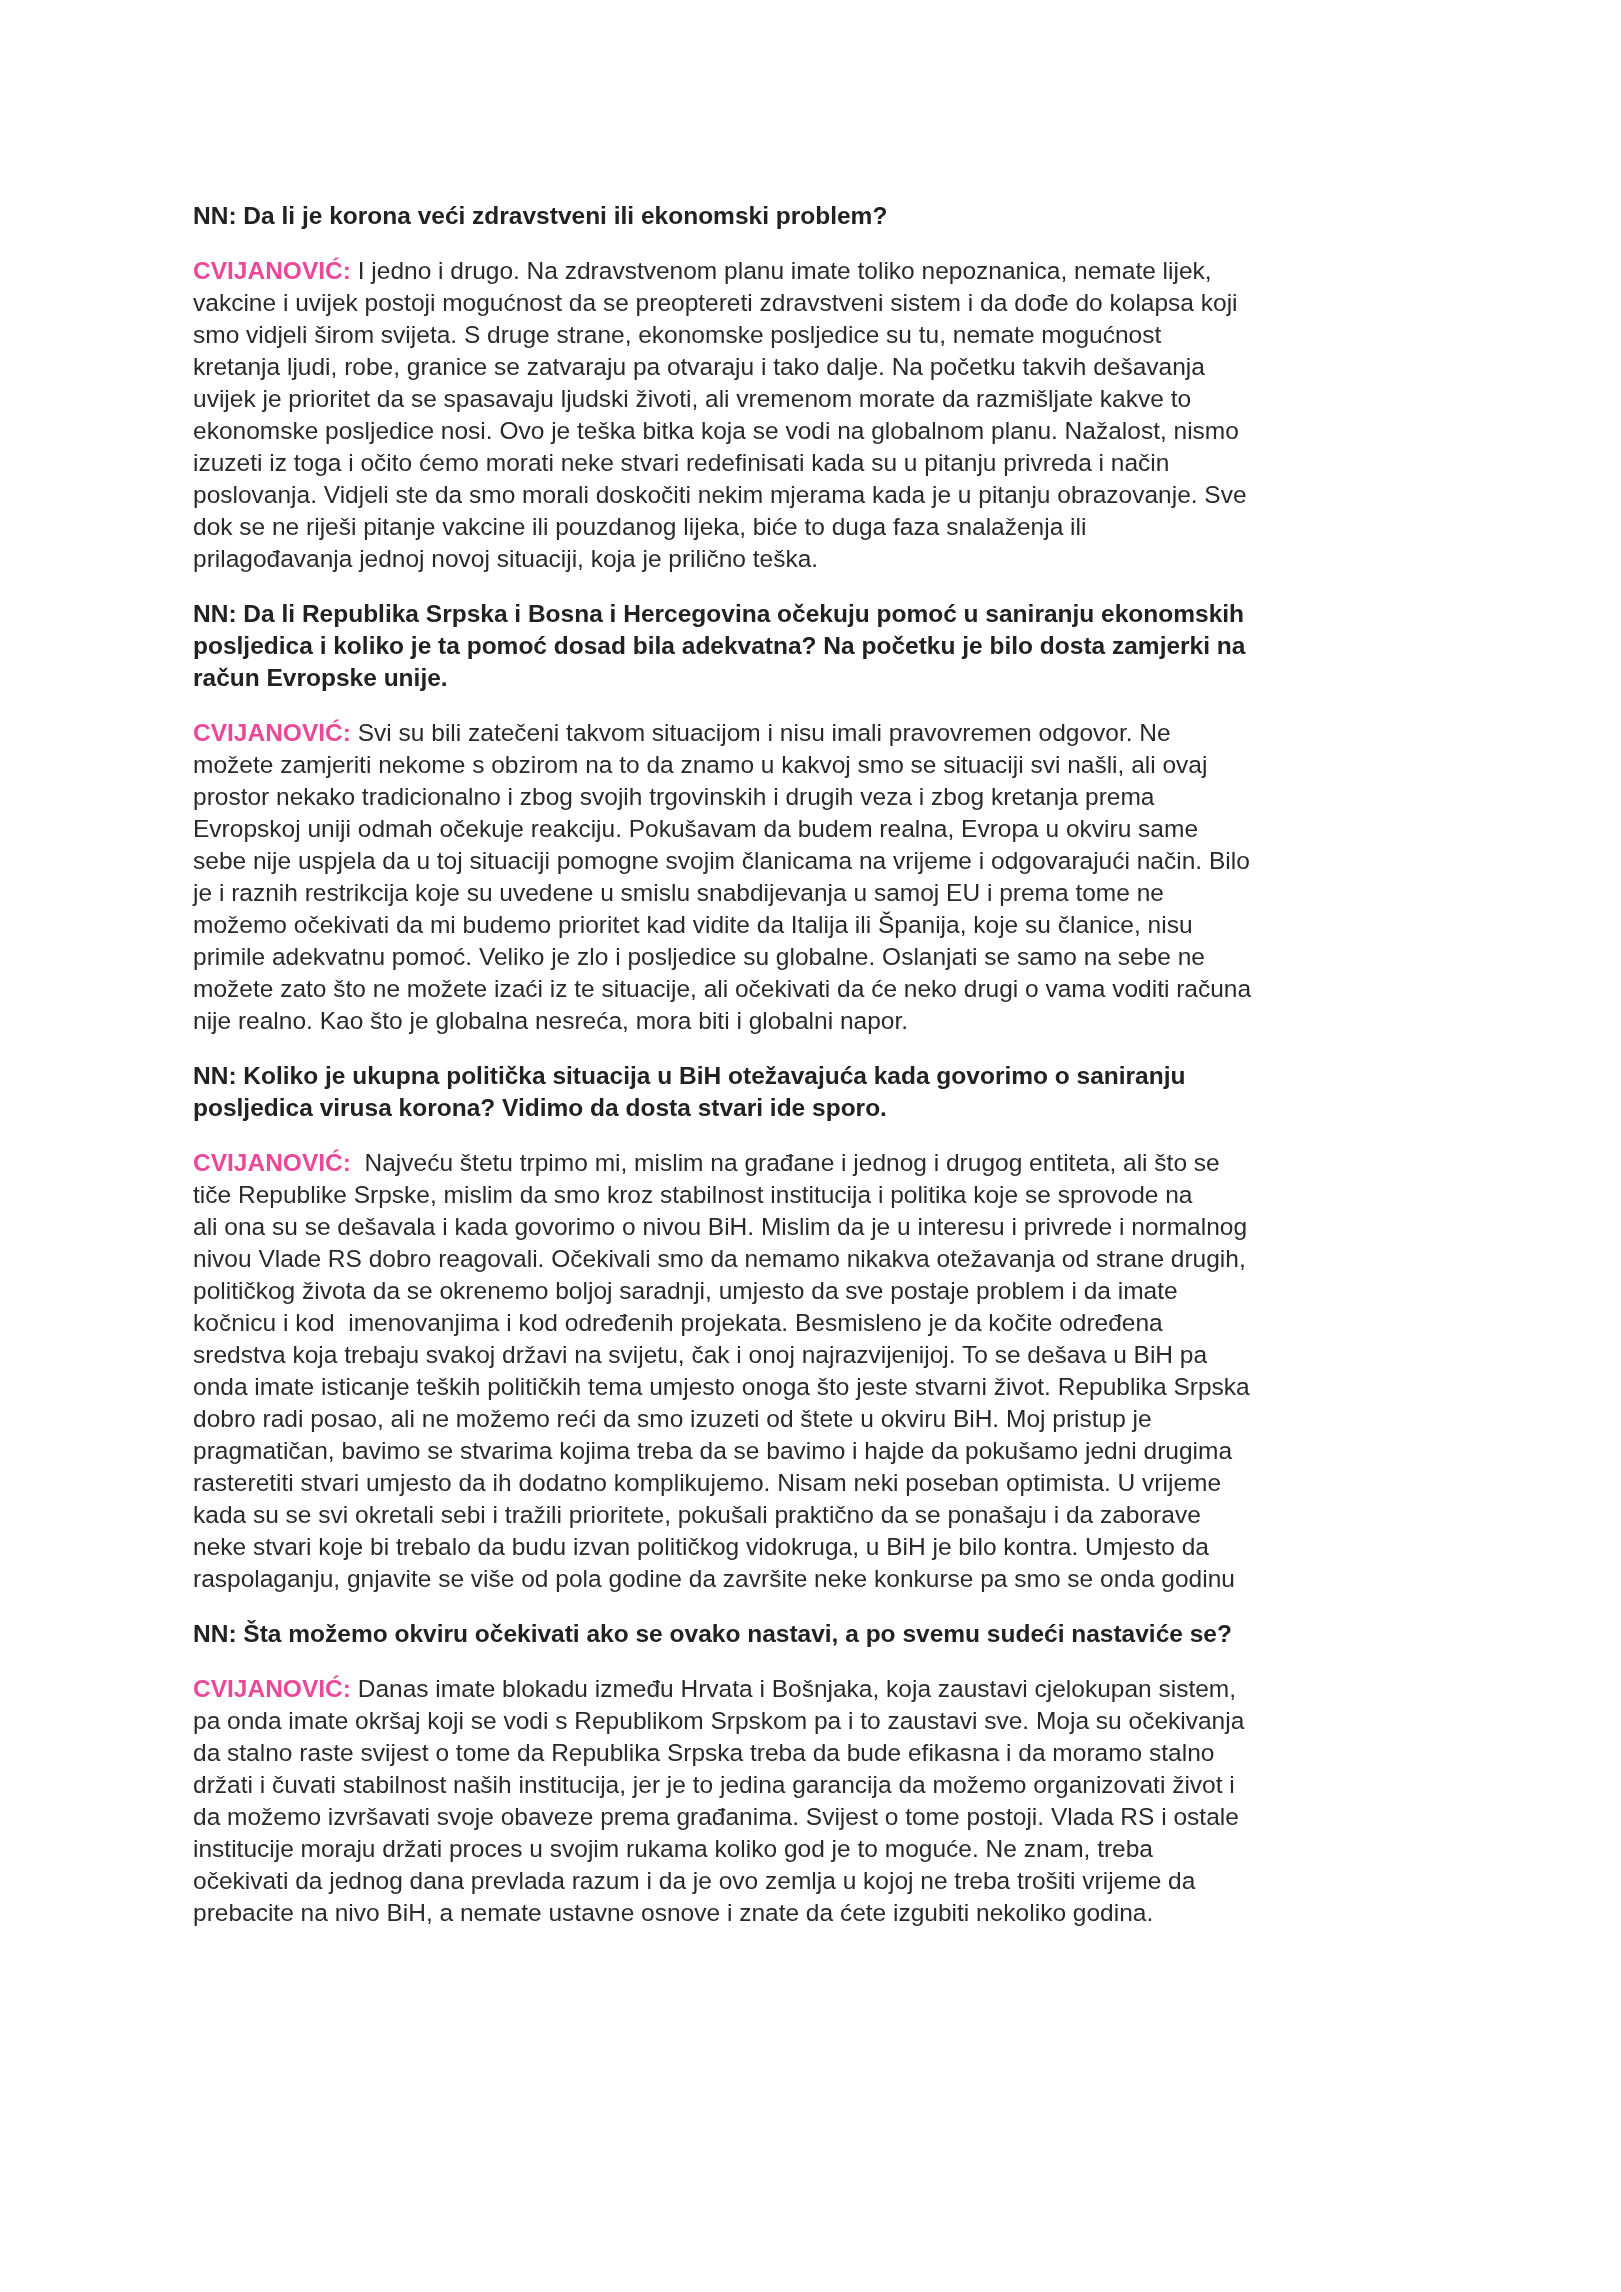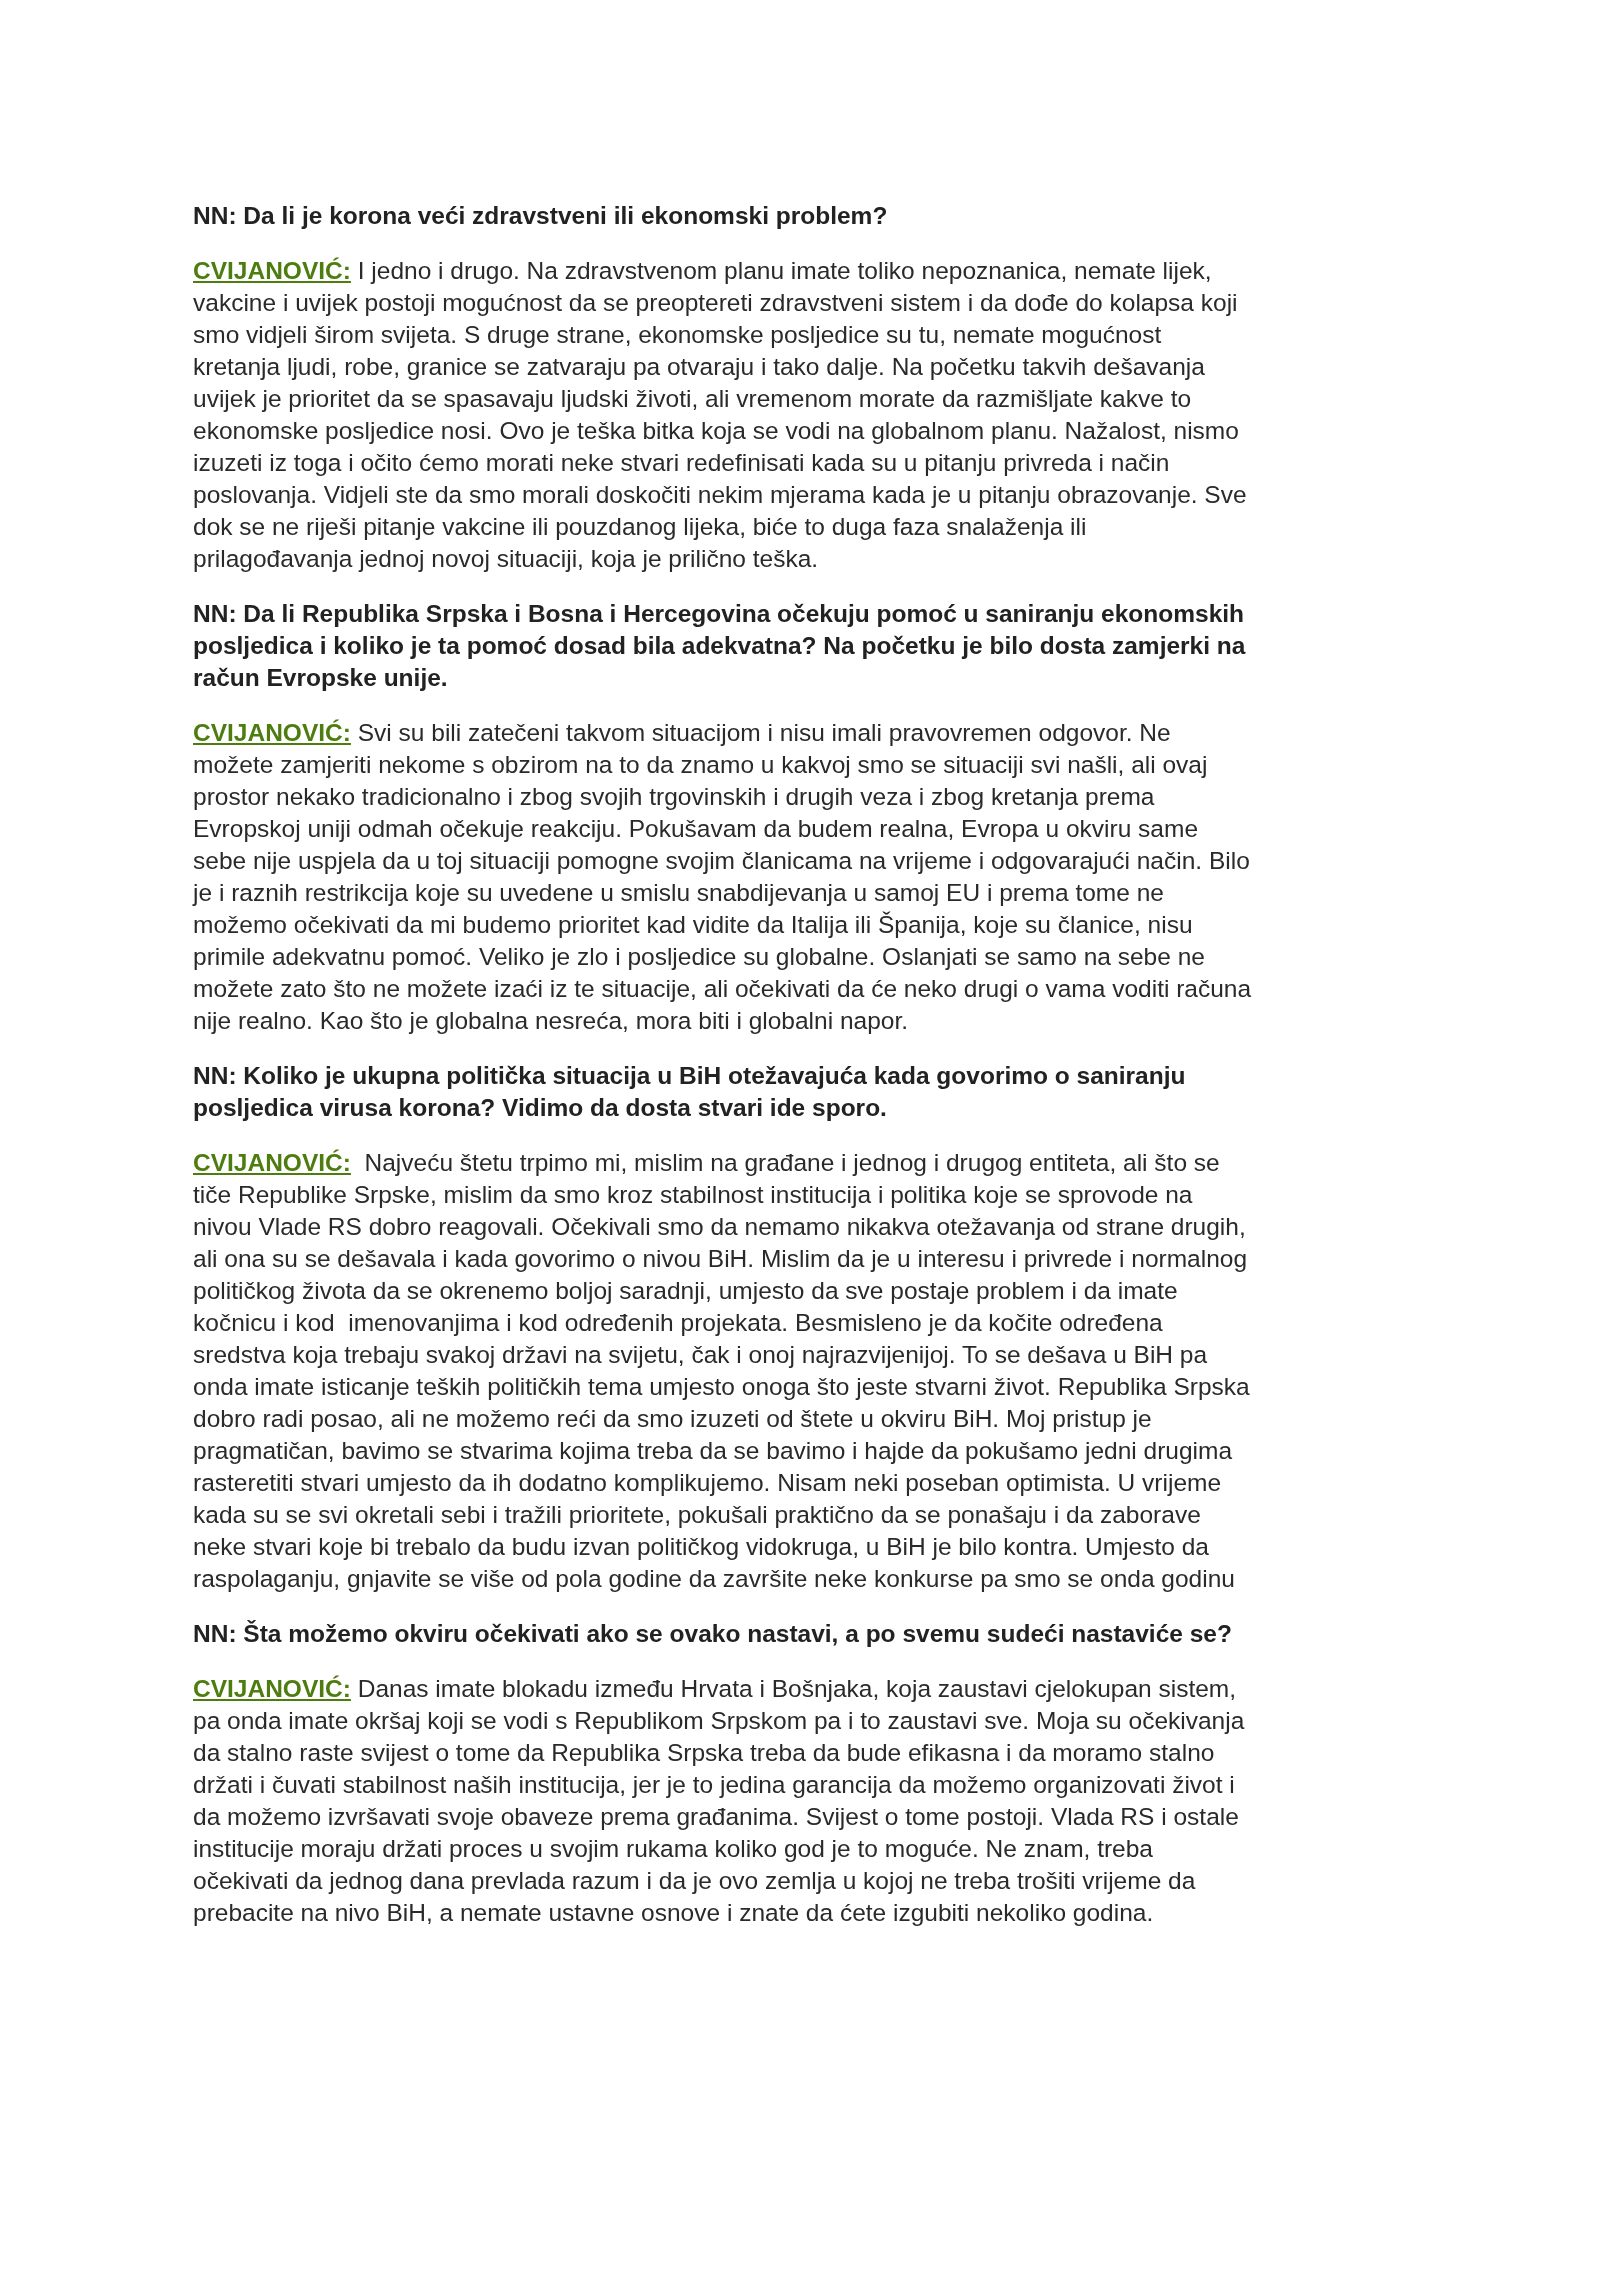--- a/index.html
+++ b/index.html
@@ -30,22 +30,21 @@
     height: 32px;
     line-height: 32px;
     white-space: pre;
   }
   .question .line {
     font-weight: bold;
     color: #222222;
   }
   .speaker {
     font-weight: bold;
-    color: #4d7c0f;
-    text-decoration: underline;
+    color: #ec4899;
   }
 </style>
 </head>
 <body>
 
 <div class="page">
 
   <div class="para question">
     <span class="line">NN: Da li je korona veći zdravstveni ili ekonomski problem?</span>
   </div>
@@ -83,22 +82,22 @@
   </div>
 
   <div class="para question">
     <span class="line">NN: Koliko je ukupna politička situacija u BiH otežavajuća kada govorimo o saniranju</span>
     <span class="line">posljedica virusa korona? Vidimo da dosta stvari ide sporo.</span>
   </div>
 
   <div class="para answer">
     <span class="line"><span class="speaker">CVIJANOVIĆ:</span><span>  Najveću štetu trpimo mi, mislim na građane i jednog i drugog entiteta, ali što se</span></span>
     <span class="line">tiče Republike Srpske, mislim da smo kroz stabilnost institucija i politika koje se sprovode na</span>
+    <span class="line">ali ona su se dešavala i kada govorimo o nivou BiH. Mislim da je u interesu i privrede i normalnog</span>
     <span class="line">nivou Vlade RS dobro reagovali. Očekivali smo da nemamo nikakva otežavanja od strane drugih,</span>
-    <span class="line">ali ona su se dešavala i kada govorimo o nivou BiH. Mislim da je u interesu i privrede i normalnog</span>
     <span class="line">političkog života da se okrenemo boljoj saradnji, umjesto da sve postaje problem i da imate</span>
     <span class="line">kočnicu i kod  imenovanjima i kod određenih projekata. Besmisleno je da kočite određena</span>
     <span class="line">sredstva koja trebaju svakoj državi na svijetu, čak i onoj najrazvijenijoj. To se dešava u BiH pa</span>
     <span class="line">onda imate isticanje teških političkih tema umjesto onoga što jeste stvarni život. Republika Srpska</span>
     <span class="line">dobro radi posao, ali ne možemo reći da smo izuzeti od štete u okviru BiH. Moj pristup je</span>
     <span class="line">pragmatičan, bavimo se stvarima kojima treba da se bavimo i hajde da pokušamo jedni drugima</span>
     <span class="line">rasteretiti stvari umjesto da ih dodatno komplikujemo. Nisam neki poseban optimista. U vrijeme</span>
     <span class="line">kada su se svi okretali sebi i tražili prioritete, pokušali praktično da se ponašaju i da zaborave</span>
     <span class="line">neke stvari koje bi trebalo da budu izvan političkog vidokruga, u BiH je bilo kontra. Umjesto da</span>
     <span class="line">raspolaganju, gnjavite se više od pola godine da završite neke konkurse pa smo se onda godinu</span>

